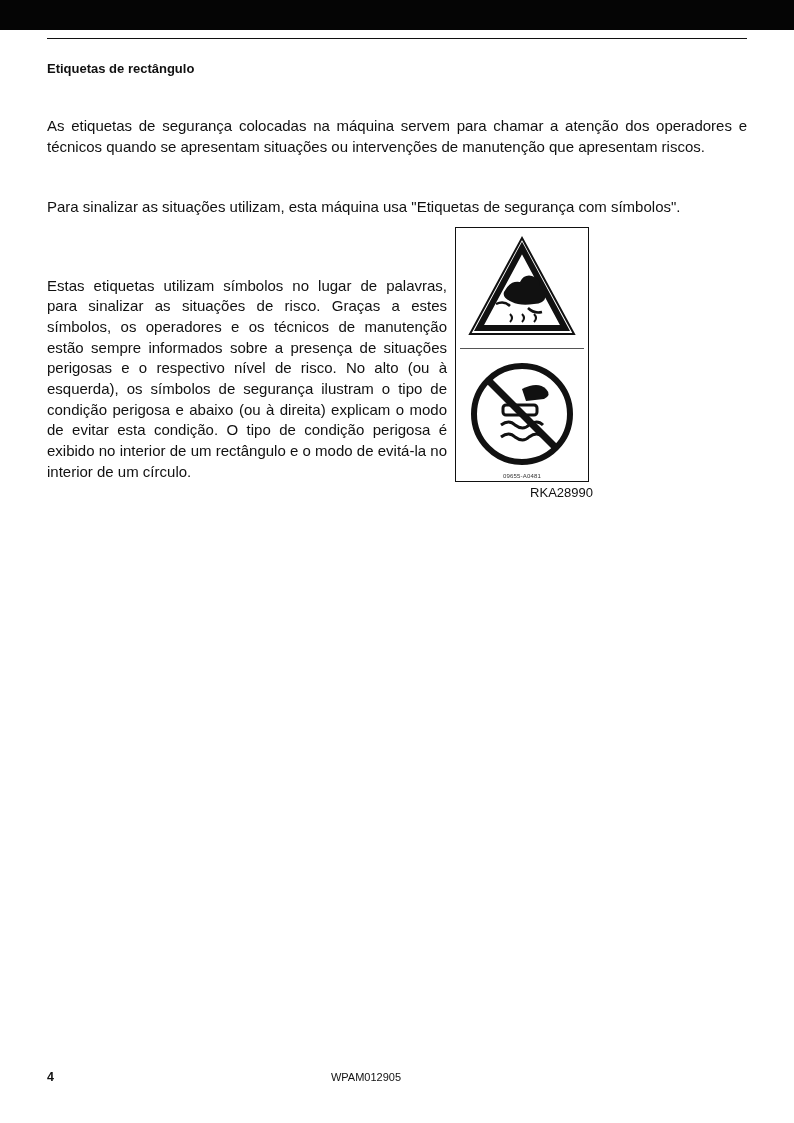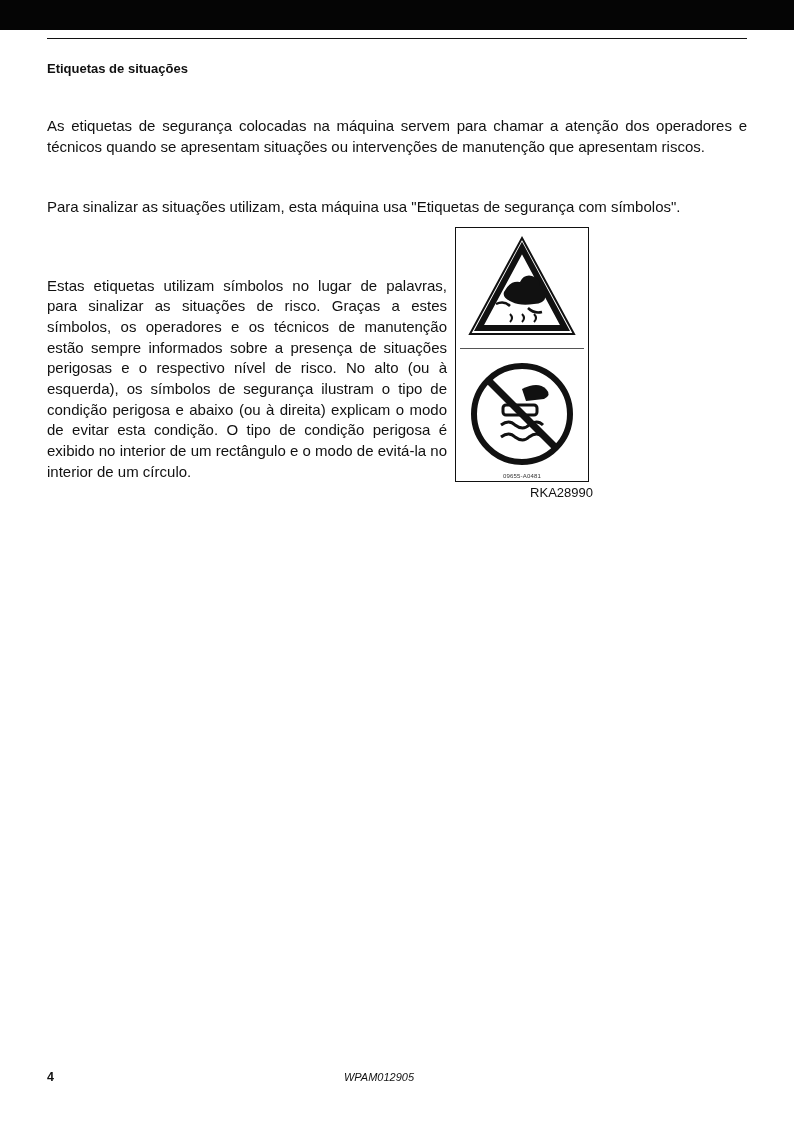--- a/index.html
+++ b/index.html
@@ -100,39 +100,38 @@
     position:absolute;
     left:0; top:1070px;
     width:794px;
     font-size:11.5px;
   }
   .footer .page-num {
     position:absolute; left:47px; top:0;
     font-weight:bold; font-size:12.5px;
   }
   .footer .doc-code {
-    position:absolute; left:16px; top:1px;
+    position:absolute; left:3px; top:1px;
     width:726px; text-align:center;
     font-size:11px;
-    font-style:italic;
   }
   svg { display:block; }
 </style>
 </head>
 <body>
 
 <div class="page">
 
   <div class="top-bar"></div>
 
   <div class="content">
 
     <hr class="header-rule">
 
-    <h2 class="sec-heading">Etiquetas de situações</h2>
+    <h2 class="sec-heading">Etiquetas de rectângulo</h2>
 
     <p class="body-text">As etiquetas de segurança colocadas na máquina servem para chamar a atenção dos operadores e técnicos quando se apresentam situações ou intervenções de manutenção que apresentam riscos.</p>
 
     <p class="body-text">Para sinalizar as situações utilizam, esta máquina usa "Etiquetas de segurança com símbolos".</p>
 
 
     <div class="two-col">
 
       <div class="col-text">
         <p class="body-text">Estas etiquetas utilizam símbolos no lugar de palavras, para sinalizar as situações de risco. Graças a estes símbolos, os operadores e os técnicos de manutenção estão sempre informados sobre a presença de situações perigosas e o respectivo nível de risco. No alto (ou à esquerda), os símbolos de segurança ilustram o tipo de condição perigosa e abaixo (ou à direita) explicam o modo de evitar esta condição. O tipo de condição perigosa é exibido no interior de um rectângulo e o modo de evitá-la no interior de um círculo.</p>

